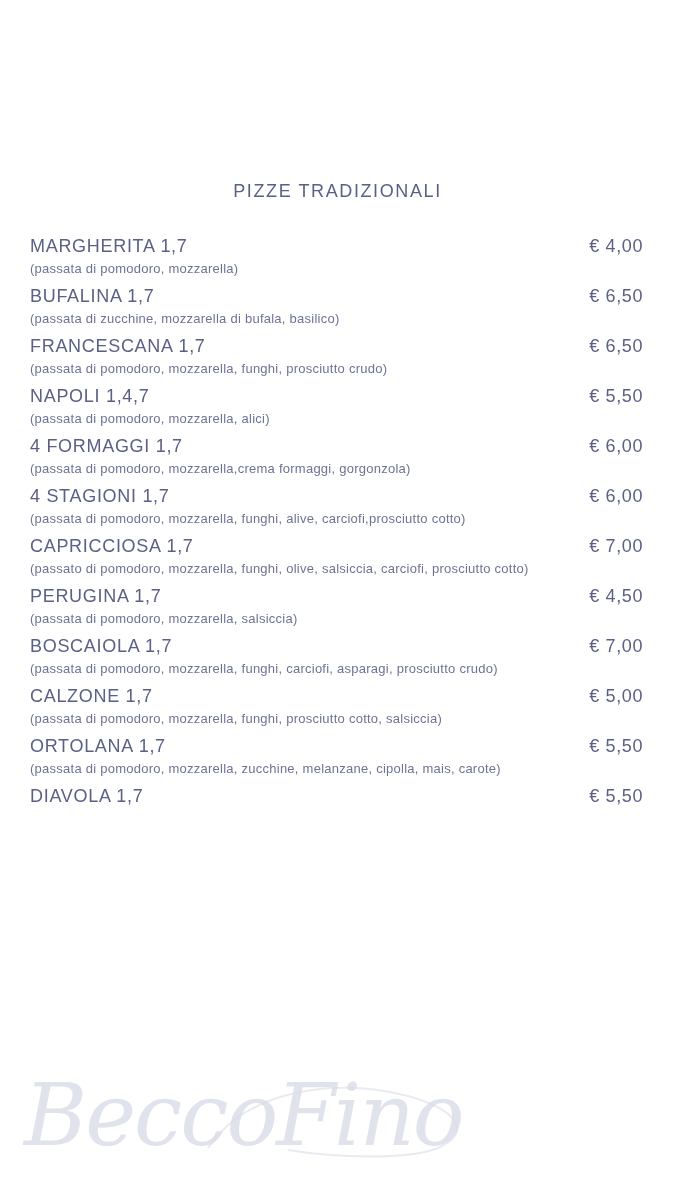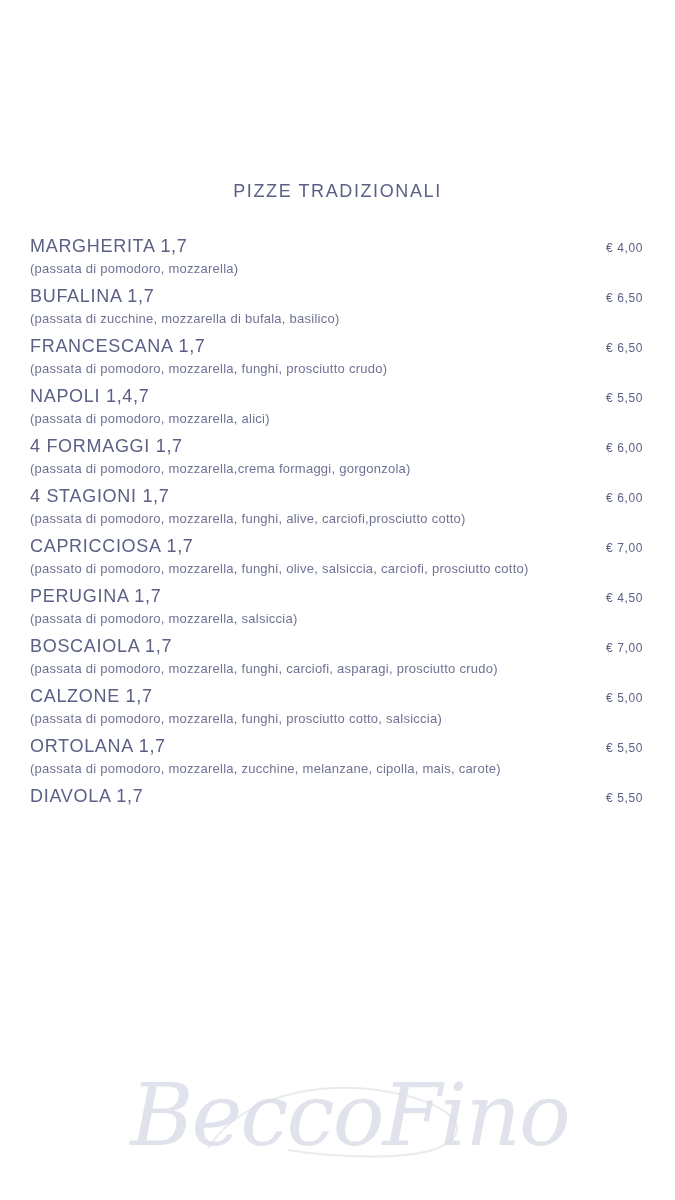--- a/index.html
+++ b/index.html
@@ -53,21 +53,21 @@
   .item-name {
     color: #5b6085;
     font-size: 18px;
     letter-spacing: 0.7px;
     font-weight: 400;
     white-space: nowrap;
   }
 
   .item-price {
     color: #5b6085;
-    font-size: 12px;
+    font-size: 18px;
     letter-spacing: 0.6px;
     font-weight: 400;
     white-space: nowrap;
     padding-right: 2px;
   }
 
   .item-desc {
     color: #6e7394;
     font-size: 13px;
     letter-spacing: 0.25px;
@@ -75,21 +75,21 @@
     margin-bottom: 10px;
     font-weight: 400;
   }
 
   
   .watermark {
     position: absolute;
     left: 0;
     right: 0;
     top: 890px;
-    text-align: center;
+    text-align: left;
     z-index: 1;
     pointer-events: none;
     padding-left: 24px;
   }
   .watermark-text {
     font-family: "DejaVu Serif", serif;
     font-style: italic;
     font-size: 86px;
     color: #d8dae6;
     opacity: 0.75;

